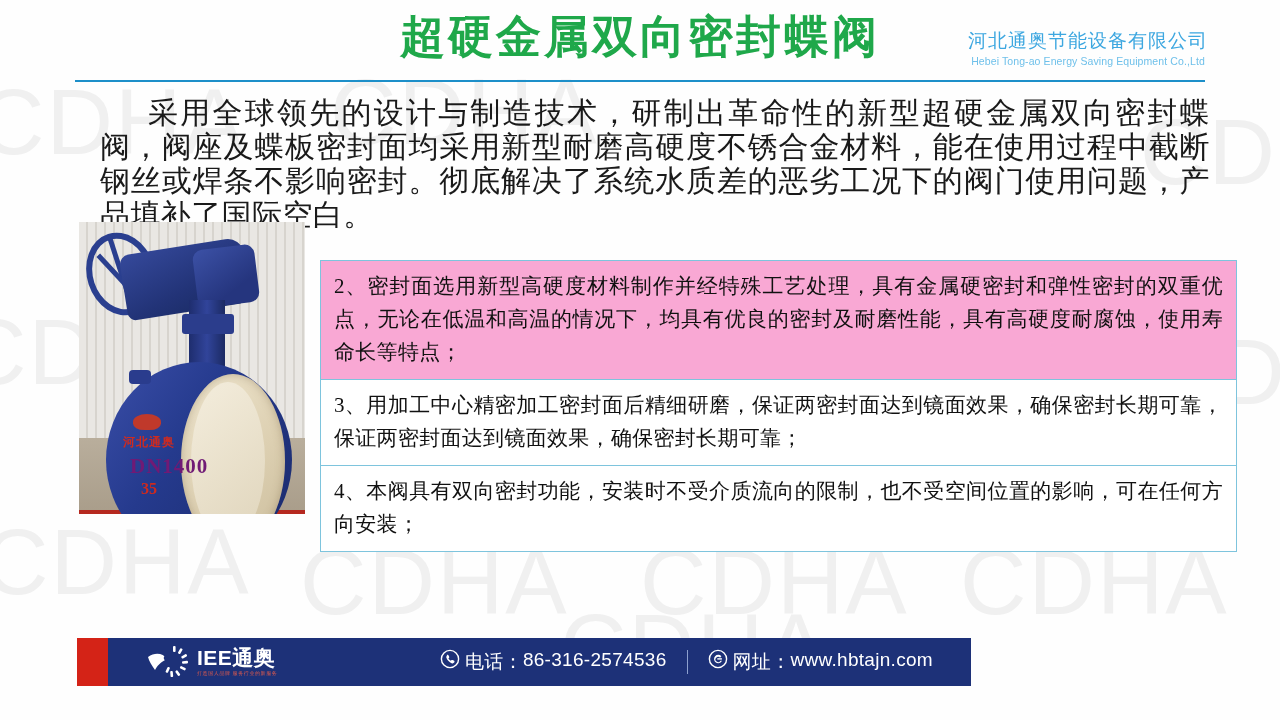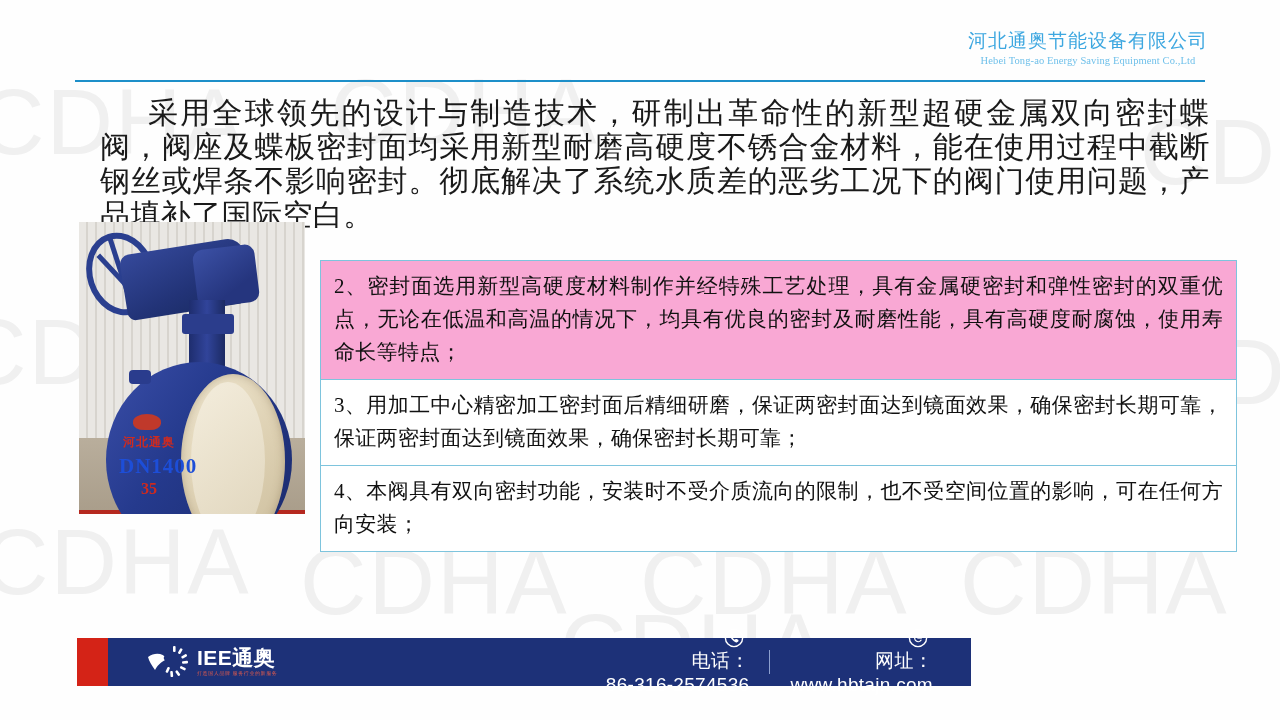--- a/index.html
+++ b/index.html
@@ -69,21 +69,21 @@
     line-height: 1.15;
   }
   #company-cn {
     font-family: "Liberation Sans", "DejaVu Sans", sans-serif;
     font-size: 19px;
     font-weight: normal;
     color: #3da7e0;
     letter-spacing: 1px;
   }
   #company-en {
-    font-family: Liberation Serif, serif;
+    font-family: Liberation Sans, sans-serif;
     font-size: 10.5px;
     color: #6fc0ea;
     letter-spacing: 0.1px;
     margin-top: 3px;
   }
   #header-rule {
     position: absolute;
     left: 75px; top: 80px;
     width: 1130px; height: 2px;
     background: #1d8fc9;
@@ -239,25 +239,25 @@
     position: absolute;
     left: 44px; top: 212px;
     font-family: "Liberation Sans", "DejaVu Sans", sans-serif;
     font-size: 12px;
     font-weight: bold;
     color: #d02b1f;
     letter-spacing: 1px;
   }
   .valve-dn {
     position: absolute;
-    left: 40px; top: 232px;
+    left: 51px; top: 232px;
     font-family: "Liberation Serif", "DejaVu Serif", serif;
     font-size: 21px;
     font-weight: bold;
-    color: #1d4ed8;
+    color: #701a75;
     letter-spacing: 1px;
     text-align: center;
   }
   .valve-pn {
     position: absolute;
     left: 62px; top: 258px;
     font-family: "Liberation Serif", "DejaVu Serif", serif;
     font-size: 16px;
     font-weight: bold;
     color: #cf2a1e;
@@ -350,27 +350,26 @@
   }
   #footer-contacts {
     flex: 1 1 auto;
     display: flex;
     align-items: center;
     justify-content: flex-end;
     padding-right: 38px;
   }
   .contact-item {
     display: flex;
-    align-items: flex-end;
+    align-items: flex-start;
     font-family: "Liberation Sans", "DejaVu Sans", sans-serif;
     font-size: 19px;
     color: #ffffff;
     letter-spacing: 0.3px;
     white-space: nowrap;
-    flex-direction: column;
   }
   .contact-sep {
     width: 1px;
     height: 24px;
     background: #8da0cf;
     margin: 0 20px;
   }
   .contact-icon {
     margin-right: 5px;
     display: inline-flex;
@@ -389,20 +388,21 @@
     <div class="wm" style="left:300px;  top:530px; font-size:92px;">CDHA</div>
     <div class="wm" style="left:640px;  top:530px; font-size:92px;">CDHA</div>
     <div class="wm" style="left:960px;  top:530px; font-size:92px;">CDHA</div>
     <div class="wm" style="left:1140px; top:100px; font-size:92px;">CDHA</div>
     <div class="wm" style="left:1150px; top:320px; font-size:92px;">CDHA</div>
     <div class="wm" style="left:560px;  top:595px; font-size:92px;">CDHA</div>
     <div class="wm" style="left:330px;  top:60px;  font-size:92px;">CDHA</div>
   </div>
 
   <div id="header">
+    <div id="slide-title">超硬金属双向密封蝶阀</div>
     <div id="company-block">
       <div id="company-cn">河北通奥节能设备有限公司</div>
       <div id="company-en">Hebei Tong-ao Energy Saving Equipment Co.,Ltd</div>
     </div>
     <div id="header-rule"></div>
   </div>
 
   <div id="intro">采用全球领先的设计与制造技术，研制出革命性的新型超硬金属双向密封蝶阀，阀座及蝶板密封面均采用新型耐磨高硬度不锈合金材料，能在使用过程中截断钢丝或焊条不影响密封。彻底解决了系统水质差的恶劣工况下的阀门使用问题，产品填补了国际空白。</div>
 
   <div id="photo">

